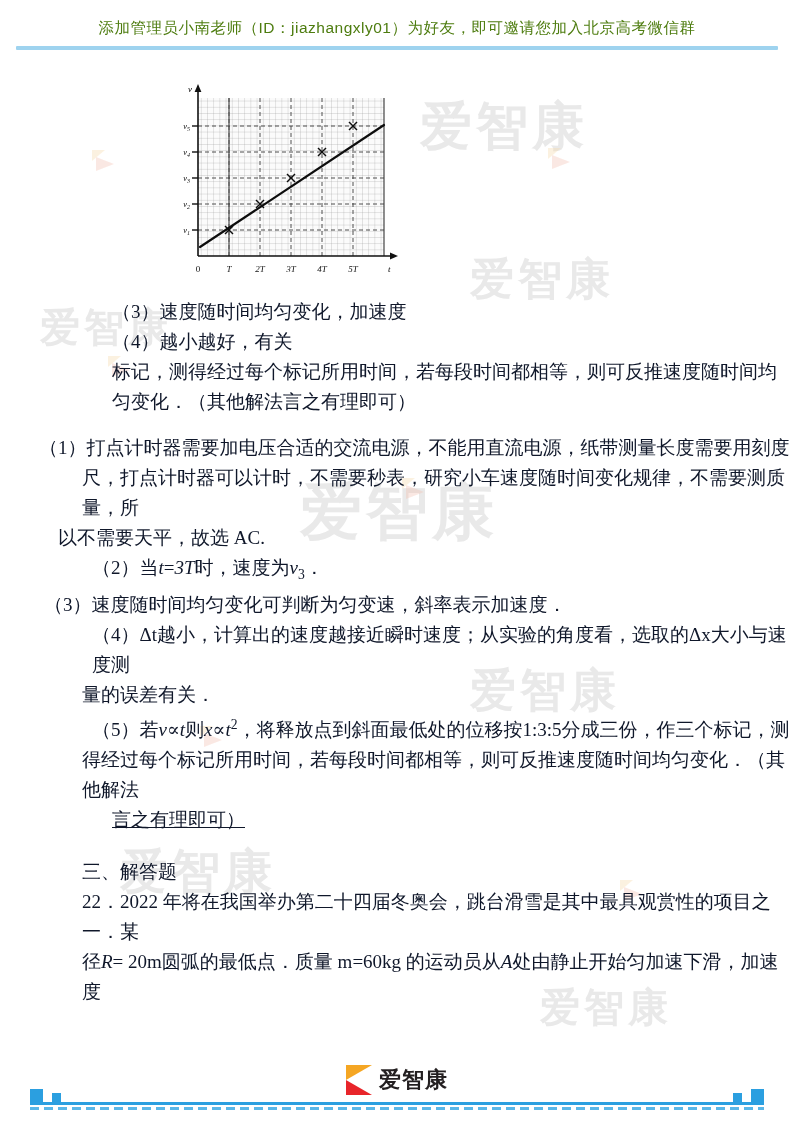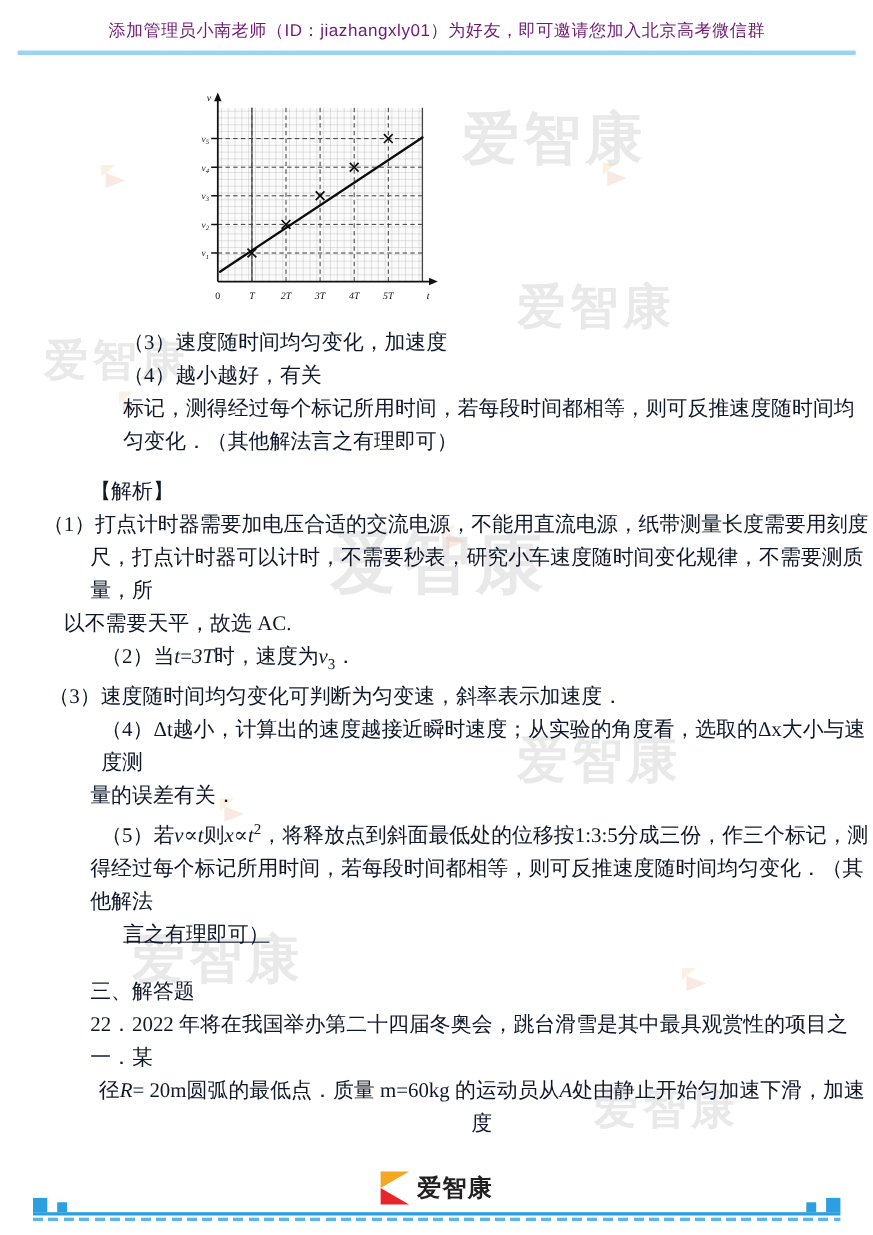--- a/index.html
+++ b/index.html
@@ -50,21 +50,21 @@
   .header{
     position:absolute; left:0; right:0; top:18px;
     height:40px;
     z-index:3;
   }
   .header-title{
     position:absolute; left:0; right:0; top:0;
     text-align:center;
     font-family:"Liberation Sans", sans-serif;
     font-size:15.5px;
-    color:#701a75;
+    color:#4d7c0f;
     letter-spacing:.5px;
     white-space:nowrap;
   }
   .header-rule{
     position:absolute; left:16px; right:16px; top:28px;
     height:4px;
     background:#9ed3ef;
     border-radius:1px;
   }
 
@@ -303,21 +303,20 @@
 
     <p class="para indent-num"><span>（4）</span><span>越小越好，有关</span></p>
 
 
     <p class="para hang-sub">标记，测得经过每个标记所用时间，若每段时间都相等，则可反推速度随时间均</p>
     <p class="para hang-sub">匀变化．（其他解法言之有理即可）</p>
   </div>
 
   <div class="tblock" style="margin-top:16px;">
 
-    <p class="para sec-left" style="padding-left:82px;">【解析】</p>
 
     <p class="para" style="padding-left:39px;"><span>（1）</span><span>打点计时器需要加电压合适的交流电源，不能用直流电源，纸带测量长度需要用刻度</span></p>
     <p class="para" style="padding-left:82px;">尺，打点计时器可以计时，不需要秒表，研究小车速度随时间变化规律，不需要测质量，所</p>
     <p class="para" style="padding-left:58px;">以不需要天平，故选 AC.</p>
 
     <p class="para" style="padding-left:92px;"><span>（2）</span><span>当</span><i class="mi">t</i><span>=</span><i class="mi">3T</i><span>时，速度为</span><i class="mi">v</i><sub>3</sub><span>．</span></p>
 
     <p class="para" style="padding-left:44px;"><span>（3）</span><span>速度随时间均匀变化可判断为匀变速，斜率表示加速度．</span></p>
 
     <p class="para" style="padding-left:92px;"><span>（4）</span><span>Δt</span><span>越小，计算出的速度越接近瞬时速度；从实验的角度看，选取的</span><span>Δx</span><span>大小与速度测</span></p>
@@ -327,21 +326,21 @@
     <p class="para" style="padding-left:82px;">得经过每个标记所用时间，若每段时间都相等，则可反推速度随时间均匀变化．（其他解法</p>
     <p class="para" style="padding-left:112px;text-decoration:underline;">言之有理即可）</p>
   </div>
 
   <div class="tblock" style="margin-top:22px;">
     <p class="para" style="padding-left:82px;">三、解答题</p>
 
     <p class="para" style="padding-left:82px;"><span>22．</span><span>2022 年将在我国举办第二十四届冬奥会，跳台滑雪是其中最具观赏性的项目之一．某</span></p>
 
 
-    <p class="para" style="padding-left:82px;text-align:center;"><span>径</span><i class="mi">R</i><span>= 20m</span><span>圆弧的最低点．质量 m=60kg 的运动员从</span><i class="mi">A</i><span>处由静止开始匀加速下滑，加速度</span></p>
+    <p class="para" style="padding-left:82px;"><span>径</span><i class="mi">R</i><span>= 20m</span><span>圆弧的最低点．质量 m=60kg 的运动员从</span><i class="mi">A</i><span>处由静止开始匀加速下滑，加速度</span></p>
   </div>
 </div>
 
 <div class="footer">
   <div class="logo">
     <div class="logo-mark">
       <span class="up"></span>
       <span class="lo"></span>
     </div>
     <div class="logo-text">爱智康</div>

